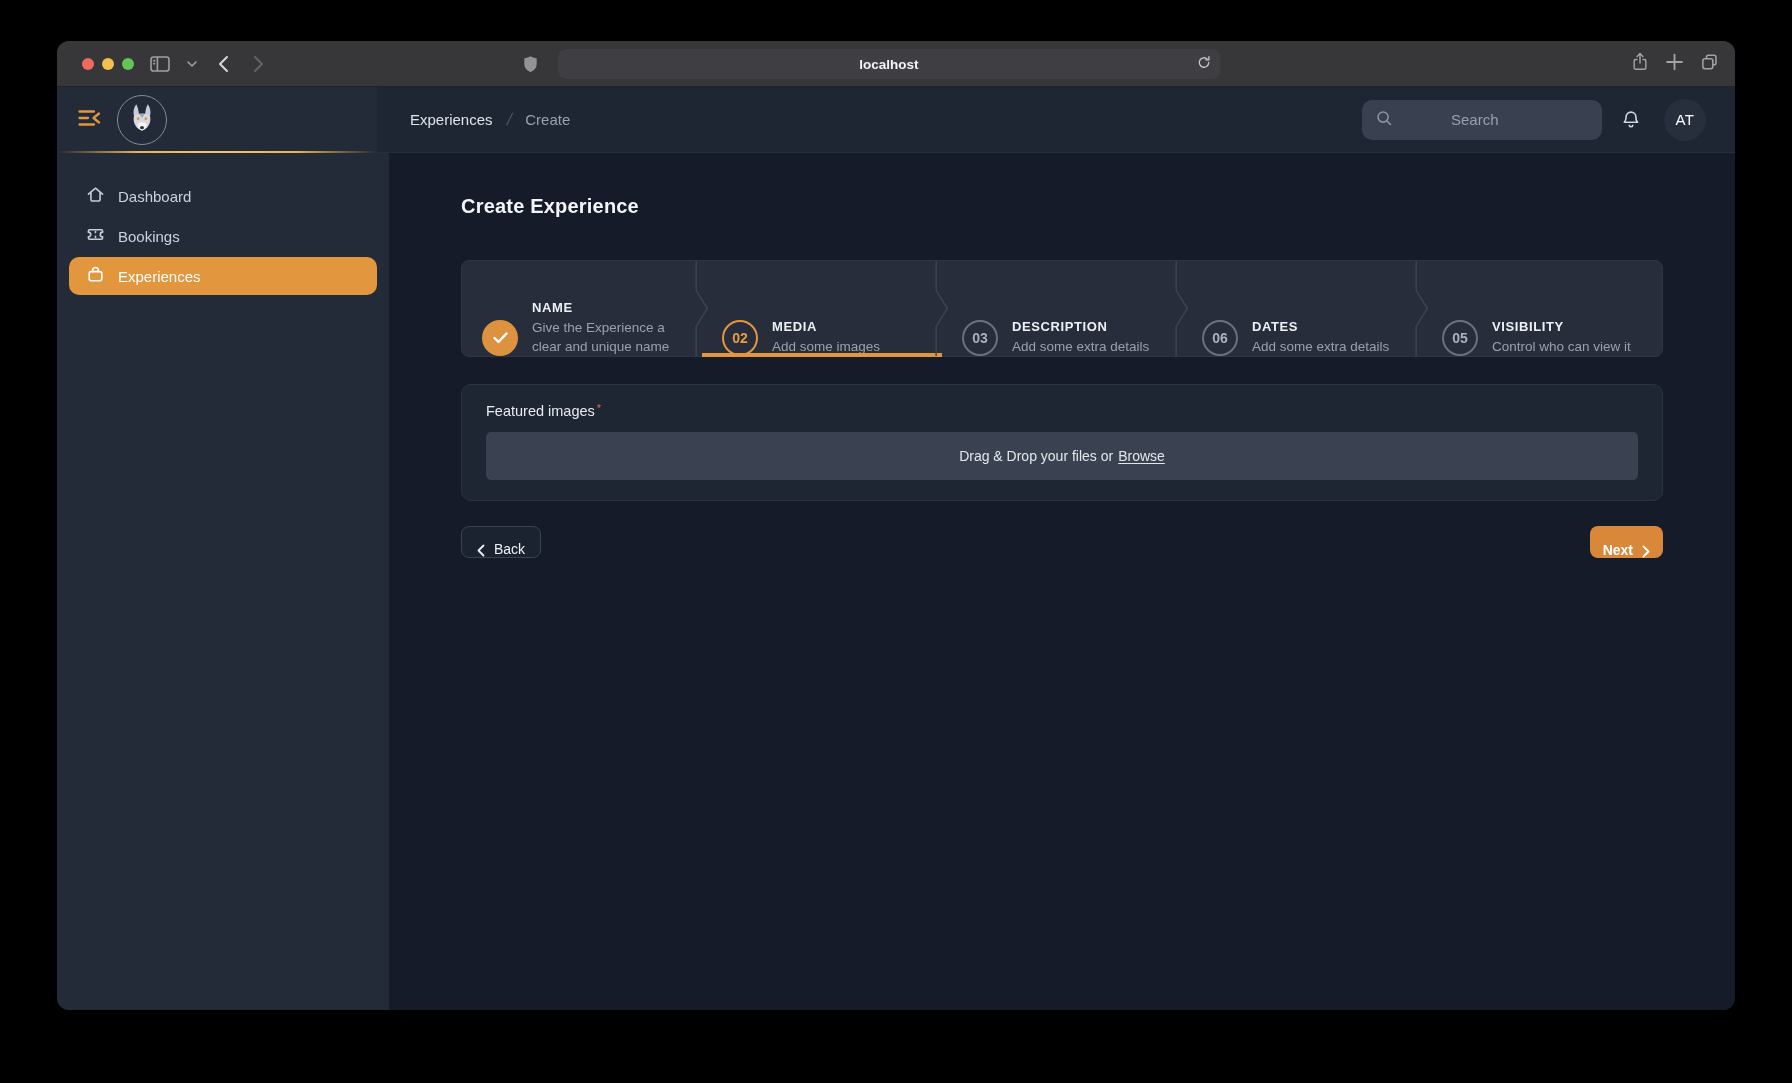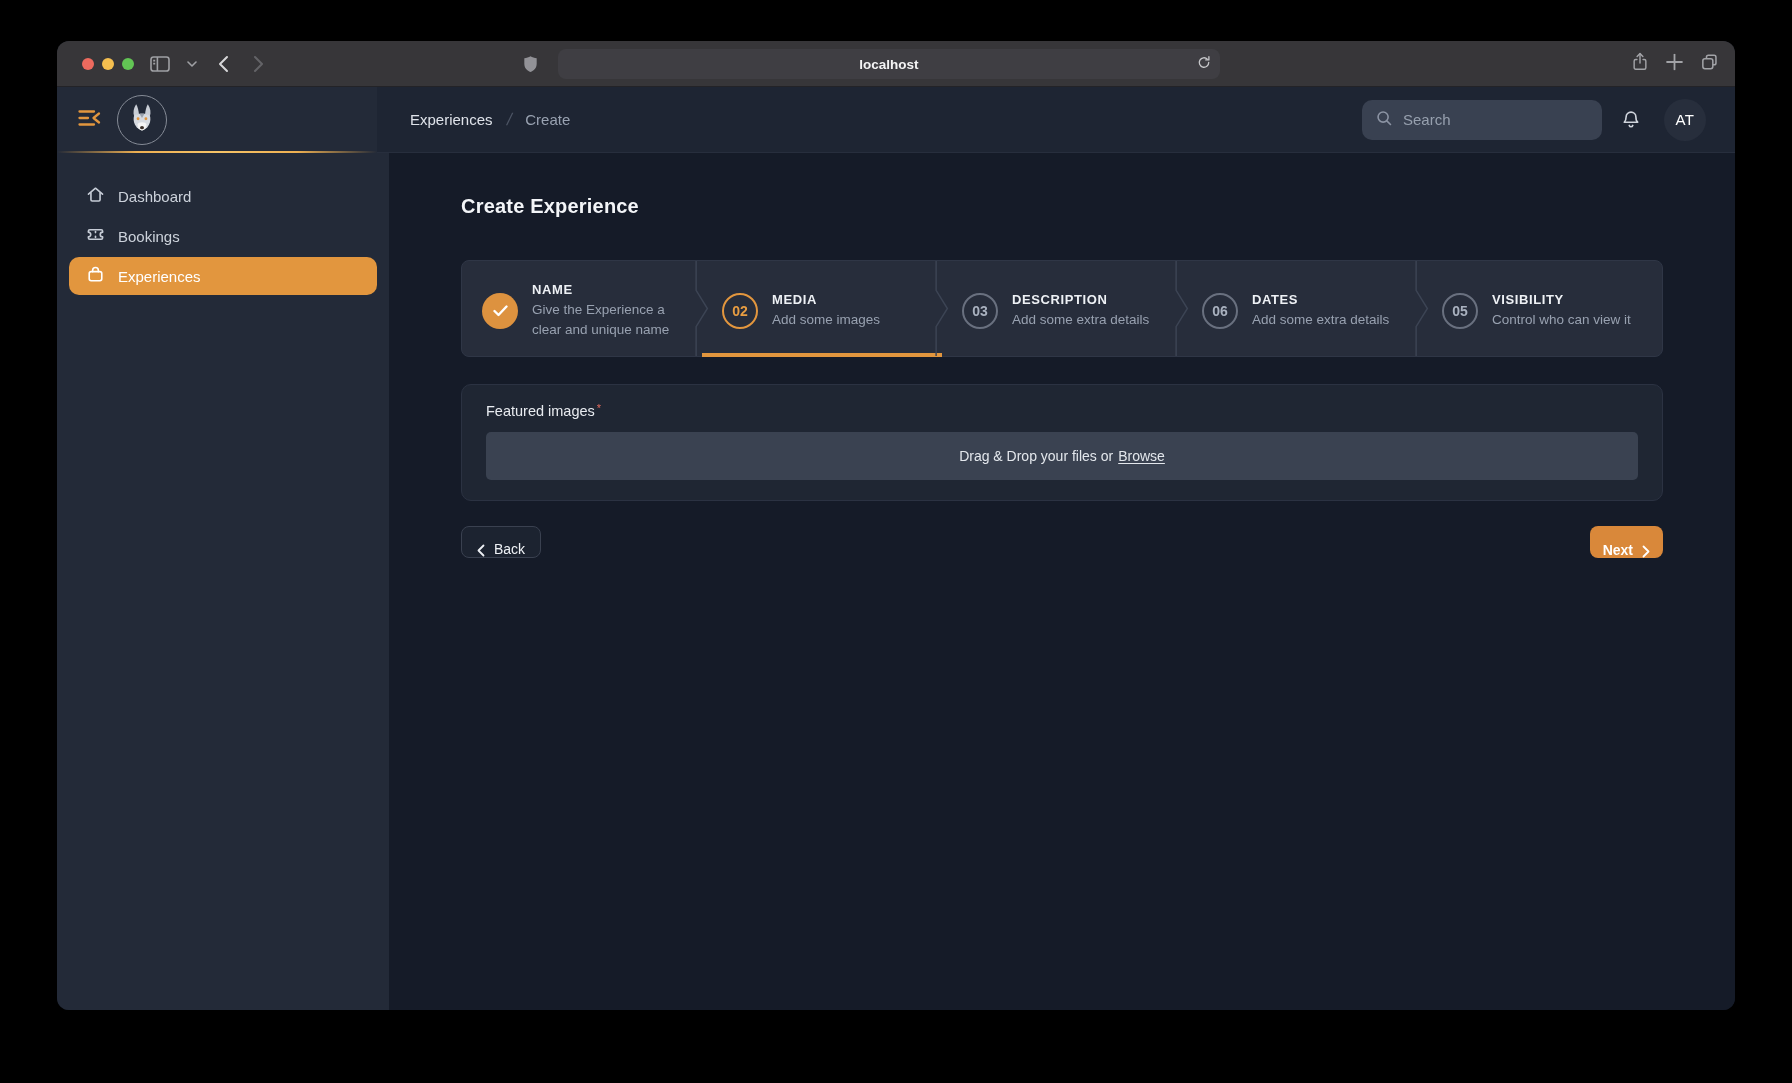--- a/index.html
+++ b/index.html
@@ -36,37 +36,37 @@
   .collapse{position:absolute;left:21px;top:50%;transform:translateY(-50%);cursor:pointer;}
   .logo{position:absolute;left:60px;top:50%;transform:translateY(-50%);width:50px;height:50px;border-radius:50%;
         border:1.5px solid #858b96;display:grid;place-items:center;}
   .head-right{flex:1;background:var(--header-bg);border-bottom:1px solid #272e3d;display:flex;align-items:center;
               padding:0 29px 0 33px;}
   .crumbs{display:flex;align-items:center;gap:14px;font-size:15px;}
   .crumb-cur{color:#dfe3ea;} .crumb-div{color:#4d5565;font-size:17px;transform:skewX(-12deg);} .crumb-next{color:#99a2b1;}
   .spacer{flex:1;}
   .search{width:240px;height:40px;border-radius:10px;background:#394151;display:flex;align-items:center;gap:10px;
           padding:0 13px;}
-  .search input{flex:1;background:transparent;border:none;outline:none;color:#dfe3ea;font-size:15px;min-width:0;}
+  .search input{flex:1;background:transparent;border:none;outline:none;color:#dfe3ea;font-size:15px;min-width:0;margin-left:48px;}
   .search input::placeholder{color:#97a0ae;}
   .bell{margin:0 23px 0 19px;cursor:pointer;display:grid;place-items:center;}
   .avatar{width:42px;height:42px;border-radius:50%;background:#272e3c;display:grid;place-items:center;color:#fff;
           font-size:15px;letter-spacing:.4px;cursor:pointer;}
   
   .app-body{flex:1;display:flex;min-height:0;}
   .sidebar{width:332px;background:var(--sidebar-bg);flex:0 0 auto;padding-top:24px;display:flex;flex-direction:column;gap:2px;}
   .nav-item{height:38px;margin:0 12px;border-radius:10px;display:flex;align-items:center;gap:13px;padding:0 17px;
             font-size:15px;color:#ccd2db;cursor:pointer;}
   .nav-item.active{background:var(--accent);color:#fff;}
   .nav-item.active svg *{stroke:#fff;}
   .main{flex:1;background:var(--main-bg);padding:42px 72px;min-width:0;}
   .page-title{font-size:20px;font-weight:700;color:#f3f5f8;letter-spacing:.2px;}
   
   .stepper{margin-top:42px;display:flex;background:var(--stepper-bg);border:1px solid #2f3646;border-radius:8px;height:97px;position:relative;}
-  .step{flex:1;position:relative;display:flex;align-items:center;gap:14px;padding:4px 12px 0 20px;cursor:pointer;}
+  .step{flex:1;position:relative;display:flex;align-items:flex-end;gap:14px;padding:4px 12px 0 20px;cursor:pointer;}
   .step .chev{position:absolute;left:-7px;top:0;height:100%;}
   .step.active::after{content:"";position:absolute;left:0;right:0;bottom:-1px;height:4px;background:var(--accent);}
   .badge{width:36px;height:36px;border-radius:50%;flex:0 0 auto;display:grid;place-items:center;font-size:14px;font-weight:600;}
   .badge.completed{background:#dd923f;}
   .badge.active{border:2px solid var(--accent);color:#e89d42;}
   .badge.upcoming{border:2px solid #69707f;color:#a9b1bf;}
   .step-title{font-size:13px;font-weight:700;color:#eef1f5;letter-spacing:.6px;margin-bottom:3px;}
   .step-sub{font-size:13.5px;color:var(--muted);line-height:1.42;max-width:158px;}
   
   .form-card{margin-top:27px;background:var(--card-bg);border:1px solid #2b3242;border-radius:10px;padding:17px 24px 20px;}

